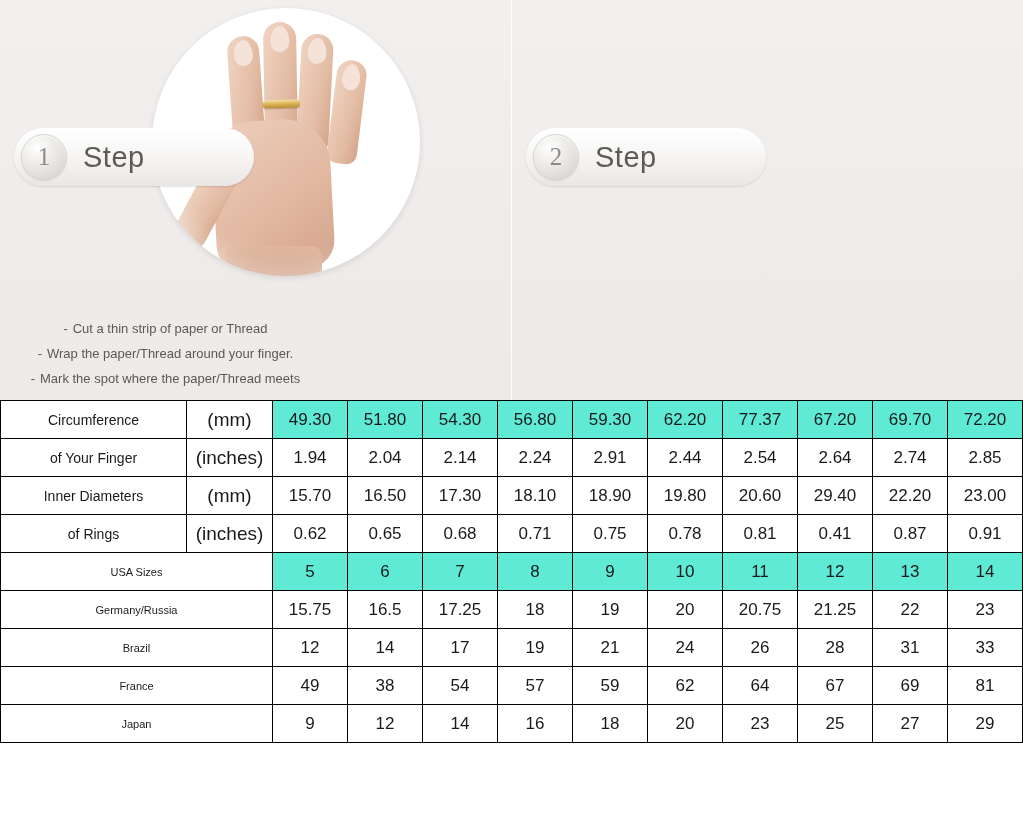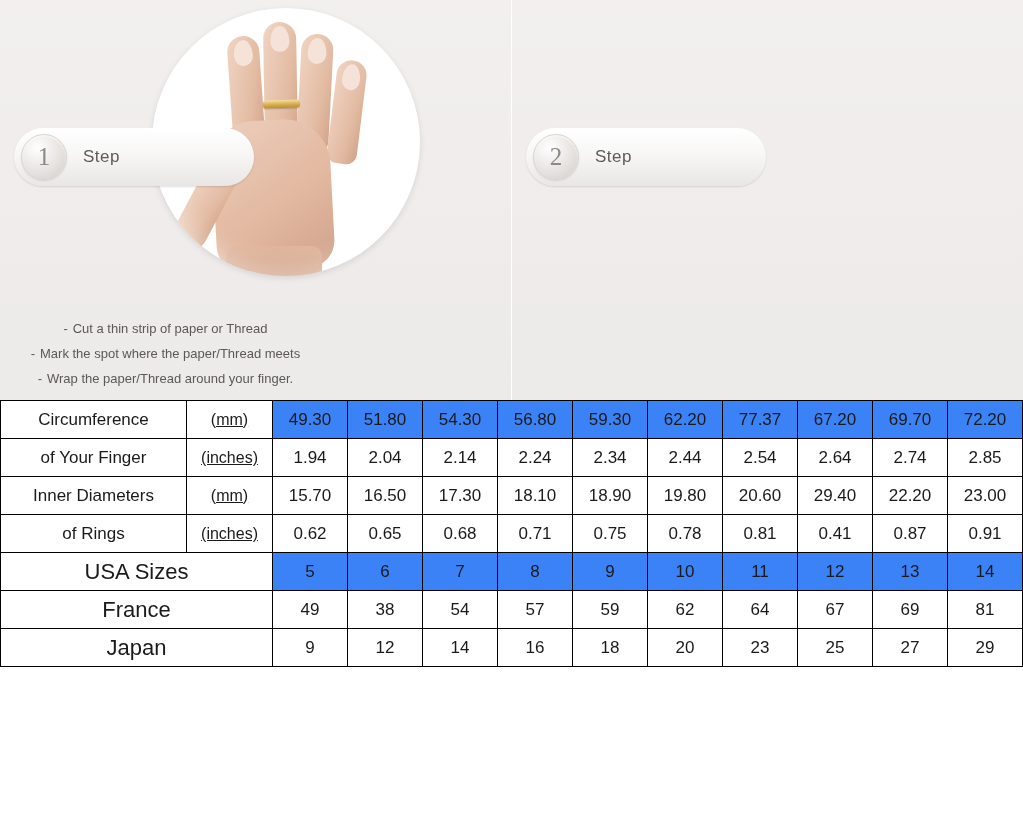--- a/index.html
+++ b/index.html
@@ -70,21 +70,21 @@
     box-shadow: inset 0 1px 2px rgba(255,255,255,0.9), 0 1px 2px rgba(0,0,0,0.10);
     display: flex;
     align-items: center;
     justify-content: center;
     font-size: 25px;
     color: #8d8a86;
     font-family: "Liberation Serif", serif;
   }
   .step-word {
     margin-left: 16px;
-    font-size: 17px;
+    font-size: 29px;
     color: #5d5a57;
     letter-spacing: 0.5px;
   }
 
   
   .photo {
     position: absolute;
     border-radius: 50%;
     overflow: hidden;
     box-shadow: 0 2px 6px rgba(0,0,0,0.10);
@@ -195,36 +195,35 @@
     text-align: center;
     height: 37px;
     padding: 0 2px;
     font-family: "Liberation Sans", sans-serif;
     white-space: nowrap;
     overflow: hidden;
   }
   td.label {
     text-align: left;
     padding-left: 8px;
-    font-size: 22px;
+    font-size: 11px;
     margin-top: 32px;
   }
   td.label-c {
     text-align: center;
-    font-size: 17px;
+    font-size: 14px;
     margin-left: 36px;
   }
   td.sub {
     text-align: left;
     padding-left: 4px;
-    font-size: 16px;
-    text-decoration: underline;
+    font-size: 19px;
   }
   td.grey {
-    background: #3b82f6;
+    background: #5eead4;
   }
   .col-label { width: 186px; }
   .col-sub   { width: 86px; }
   .col-v     { width: 75px; }
 </style>
 </head>
 <body>
 
 <div class="page">
 
@@ -254,22 +253,22 @@
         <div class="photo-shadow"></div>
       </div>
 
       <div class="step-badge">
         <div class="step-num">1</div>
         <div class="step-word">Step</div>
       </div>
 
       <div class="instructions">
         <div><span class="dash">-</span><span>Cut a thin strip of paper or Thread</span></div>
+        <div><span class="dash">-</span><span>Wrap the paper/Thread around your finger.</span></div>
         <div><span class="dash">-</span><span>Mark the spot where the paper/Thread meets</span></div>
-        <div><span class="dash">-</span><span>Wrap the paper/Thread around your finger.</span></div>
       </div>
     </div>
 
     <div class="divider"></div>
 
     <div class="step-panel right">
 
       <div class="step-badge">
         <div class="step-num">2</div>
         <div class="step-word">Step</div>
@@ -310,21 +309,21 @@
         <td class="grey">72.20</td>
       </tr>
 
       <tr>
         <td class="label-c">of Your Finger</td>
         <td class="sub">(inches)</td>
         <td>1.94</td>
         <td>2.04</td>
         <td>2.14</td>
         <td>2.24</td>
-        <td>2.34</td>
+        <td>2.91</td>
         <td>2.44</td>
         <td>2.54</td>
         <td>2.64</td>
         <td>2.74</td>
         <td>2.85</td>
       </tr>
 
       <tr>
         <td class="label-c">Inner Diameters</td>
         <td class="sub">(mm)</td>
@@ -363,21 +362,47 @@
         <td class="grey">8</td>
         <td class="grey">9</td>
         <td class="grey">10</td>
         <td class="grey">11</td>
         <td class="grey">12</td>
         <td class="grey">13</td>
         <td class="grey">14</td>
       </tr>
 
 
-
+      <tr>
+        <td class="label" colspan="2">Germany/Russia</td>
+        <td>15.75</td>
+        <td>16.5</td>
+        <td>17.25</td>
+        <td>18</td>
+        <td>19</td>
+        <td>20</td>
+        <td>20.75</td>
+        <td>21.25</td>
+        <td>22</td>
+        <td>23</td>
+      </tr>
+
+      <tr>
+        <td class="label" colspan="2">Brazil</td>
+        <td>12</td>
+        <td>14</td>
+        <td>17</td>
+        <td>19</td>
+        <td>21</td>
+        <td>24</td>
+        <td>26</td>
+        <td>28</td>
+        <td>31</td>
+        <td>33</td>
+      </tr>
 
 
       <tr>
         <td class="label" colspan="2">France</td>
         <td>49</td>
         <td>38</td>
         <td>54</td>
         <td>57</td>
         <td>59</td>
         <td>62</td>

